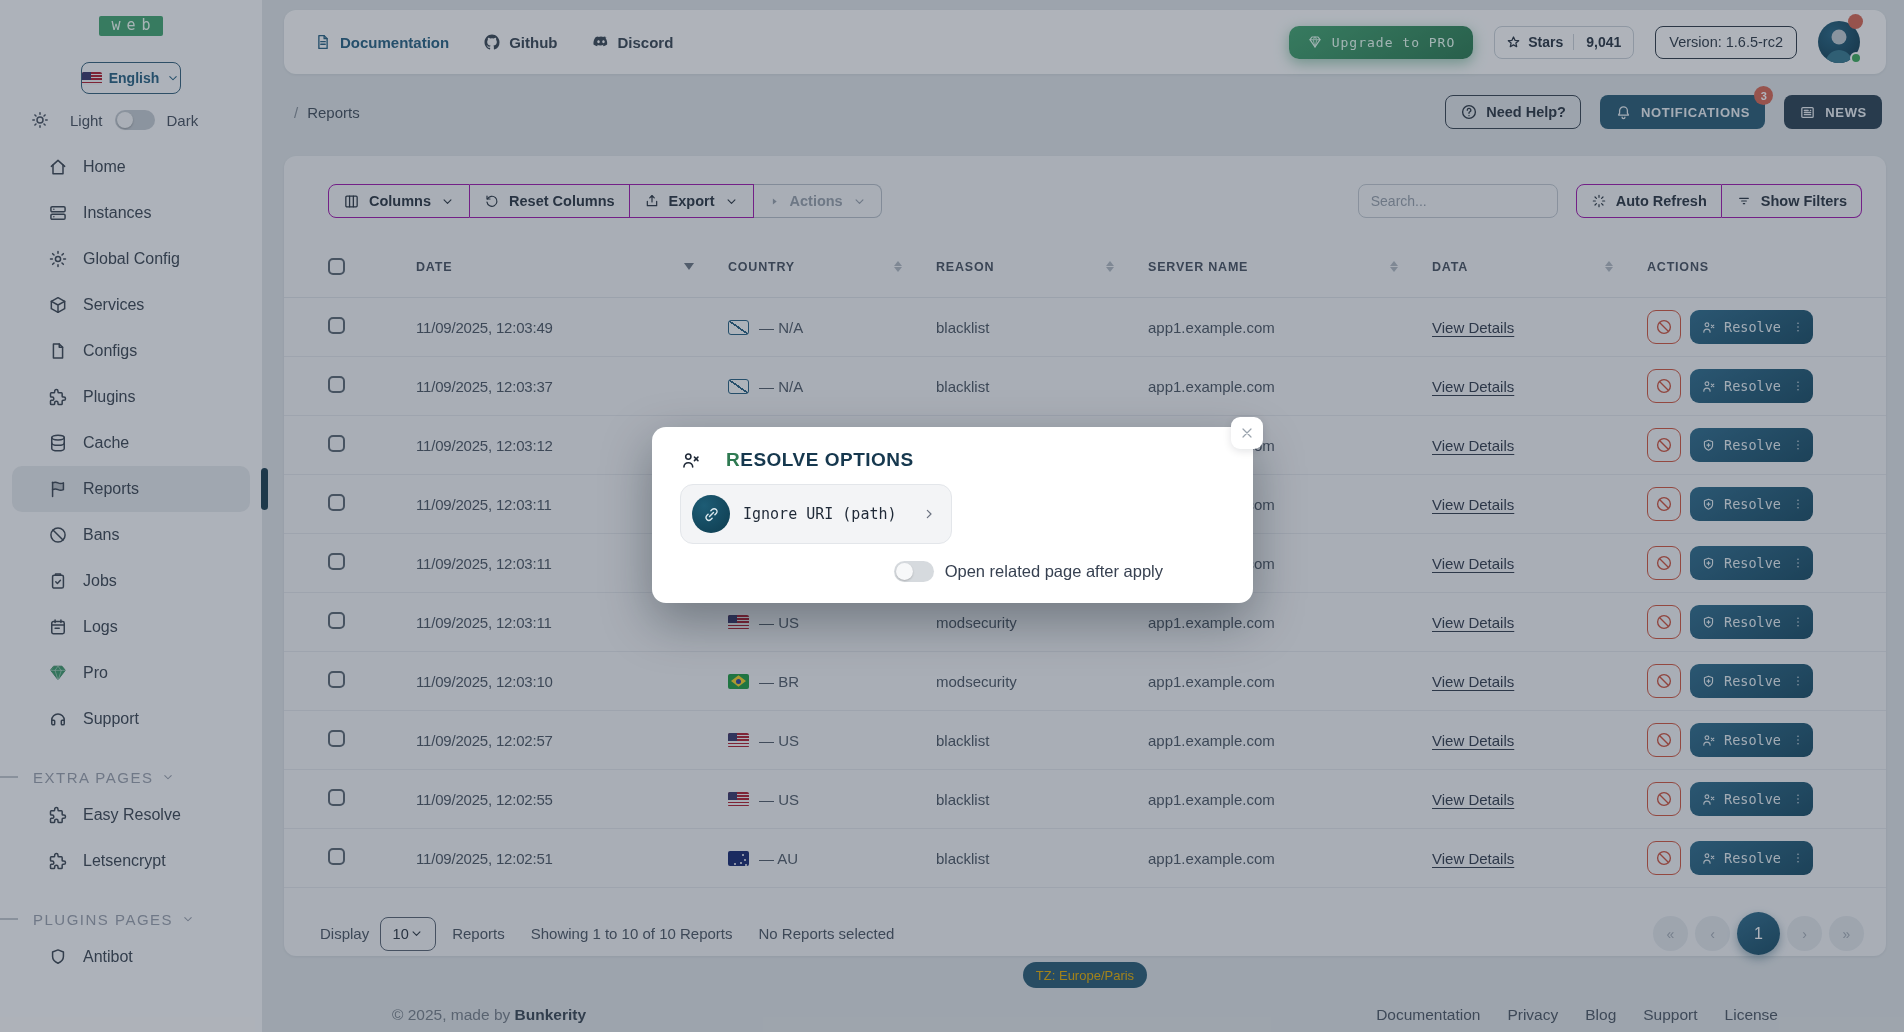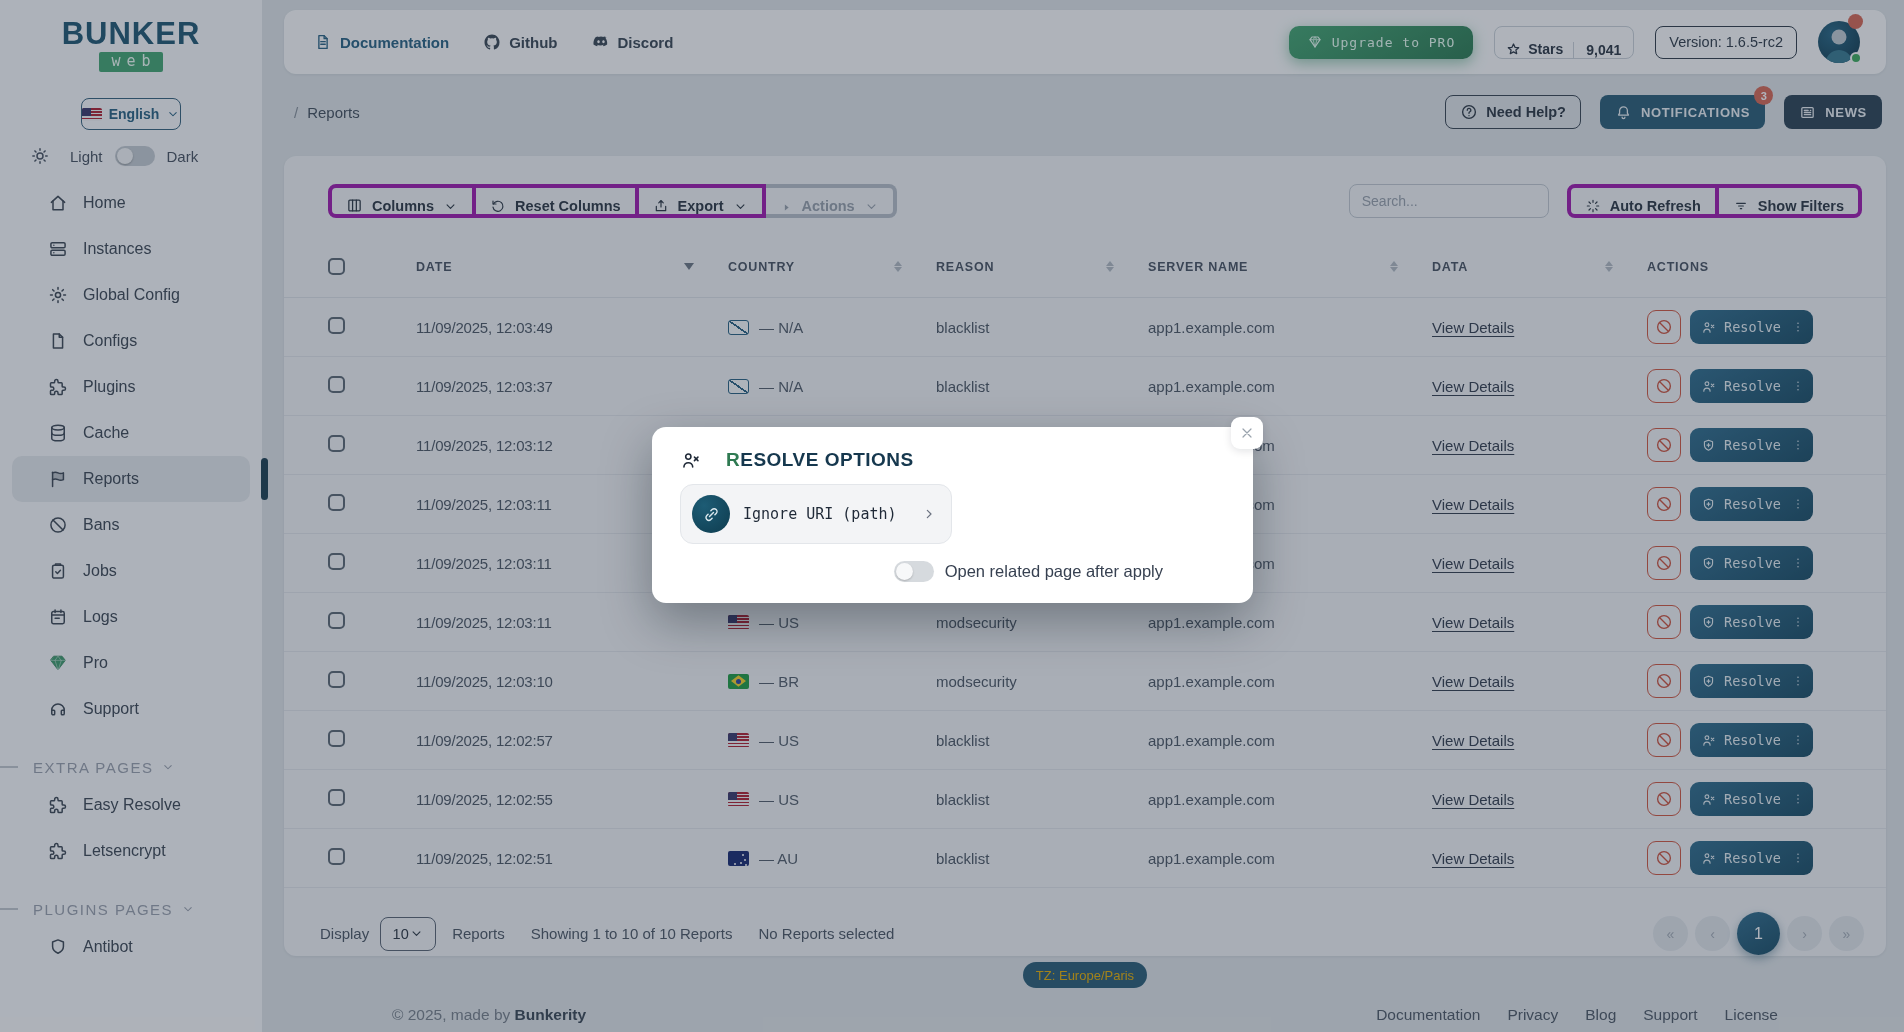--- a/index.html
+++ b/index.html
@@ -75,21 +75,21 @@
   .top-link { display:flex; align-items:center; gap:8px; font-size:15px; font-weight:600; color:#3d4a57; cursor:pointer; }
   .top-link.accent { color:#2b6585; }
   .topbar-right { margin-left:auto; display:flex; align-items:center; gap:21px; }
   .upgrade-btn {
     height:33px; padding:0 18px; border:none; border-radius:10px; cursor:pointer;
     background:linear-gradient(150deg,#46a873,#2f7d54); color:#eafff3;
     font-family:"DejaVu Sans Mono","Liberation Mono",monospace; font-size:13px; letter-spacing:1px;
     display:flex; align-items:center; gap:9px; box-shadow:0 4px 14px rgba(63,158,110,.5);
   }
   .stars {
-    height:33px; display:flex; align-items:flex-end; border:1px solid #ccd3d9; border-radius:8px;
+    height:33px; display:flex; align-items:center; border:1px solid #ccd3d9; border-radius:8px;
     overflow:hidden; font-size:14px; font-weight:700; color:#2e3946; cursor:pointer; background:#fdfefe;
   }
   .stars-l { display:flex; align-items:center; gap:6px; padding:0 10px; }
   .stars-r { display:flex; align-items:center; padding:0 12px; border-left:1px solid #ccd3d9; }
   .version {
     height:33px; display:flex; align-items:center; padding:0 13px; font-size:14.5px; color:#333e4a;
     border:1.5px solid #333e4a; border-radius:8px;
   }
   .avatar-wrap { position:relative; width:42px; height:42px; }
   .avatar {
@@ -122,22 +122,22 @@
   }
 
   
   .card {
     margin-top:24px; height:800px; background:#f4f6f8; border-radius:12px;
     box-shadow:0 1px 3px rgba(16,24,40,.07); position:relative;
   }
   .toolbar { display:flex; align-items:center; padding:28px 24px 0 44px; }
   .tgroup { display:flex; }
   .tbtn {
-    height:34px; padding:0 14px; background:transparent; border:4px solid #a21caf;
-    display:flex; align-items:flex-end; gap:9px; font-size:14.5px; font-weight:600; color:#2f3a45; cursor:pointer;
+    height:34px; padding:0 14px; background:transparent; border:1px solid #a21caf;
+    display:flex; align-items:center; gap:9px; font-size:14.5px; font-weight:600; color:#2f3a45; cursor:pointer;
   }
   .tbtn + .tbtn { border-left:none; }
   .tbtn:first-child { border-radius:8px 0 0 8px; }
   .tbtn:last-child { border-radius:0 8px 8px 0; }
   .tbtn.disabled { color:#9aa3ad; border-color:#b9c1c9; cursor:default; }
   .toolbar-right { margin-left:auto; display:flex; align-items:center; gap:18px; }
   .search-input {
     width:200px; height:34px; border:1px solid #c3cad1; border-radius:8px; background:transparent;
     padding:0 12px; font-size:14px; color:#4b5563; outline:none;
   }
@@ -249,21 +249,20 @@
   .modal-toggle-row { display:flex; align-items:center; justify-content:flex-end; gap:11px; margin-top:17px; padding-right:62px; }
   .toggle-off { width:40px; height:21px; border-radius:11px; background:#d6dade; position:relative; cursor:pointer; }
   .toggle-off::after { content:""; position:absolute; left:2px; top:2px; width:17px; height:17px; border-radius:50%; background:#f7f8f9; box-shadow:0 1px 2px rgba(0,0,0,.2); }
   .toggle-label { font-size:16.5px; color:#374151; }
 </style>
 </head>
 <body>
 
 <aside class="sidebar">
   <div class="logo">
-    <div class="logo-main">BUNKER</div>
     <div class="logo-sub">web</div>
   </div>
   <button class="lang-btn">
     <span class="flag flag-us flag-mini"></span>
     <span>English</span>
     <span class="ic">
         <svg width="14" height="14" viewBox="0 0 24 24" fill="none" stroke="currentColor" stroke-width="1.8" stroke-linecap="round" stroke-linejoin="round">
           <path d="M6.5 9.5l5.5 5.5 5.5-5.5"></path>
         </svg>
       </span>
@@ -300,20 +299,29 @@
         <span>Instances</span>
       </div>
       <div class="nav-item">
         <span class="ic nicon">
           <svg width="20" height="20" viewBox="0 0 24 24" fill="none" stroke="currentColor" stroke-width="1.8" stroke-linecap="round" stroke-linejoin="round">
             <circle cx="12" cy="12" r="3.1"></circle>
             <path d="M12 3v2.2M12 18.8V21M21 12h-2.2M5.2 12H3M18.4 5.6l-1.6 1.6M7.2 16.8l-1.6 1.6M18.4 18.4l-1.6-1.6M7.2 7.2 5.6 5.6"></path>
           </svg>
         </span>
         <span>Global Config</span>
+      </div>
+      <div class="nav-item">
+        <span class="ic nicon">
+          <svg width="20" height="20" viewBox="0 0 24 24" fill="none" stroke="currentColor" stroke-width="1.8" stroke-linecap="round" stroke-linejoin="round">
+            <path d="M12 3.2 20 7.6v8.8L12 20.8 4 16.4V7.6z"></path>
+            <path d="M4 7.6l8 4.4 8-4.4M12 12v8.8"></path>
+          </svg>
+        </span>
+        <span>Services</span>
       </div>
       <div class="nav-item">
         <span class="ic nicon">
           <svg width="20" height="20" viewBox="0 0 24 24" fill="none" stroke="currentColor" stroke-width="1.8" stroke-linecap="round" stroke-linejoin="round">
             <path d="M6.5 3.5h7l4 4v13h-11z"></path>
             <path d="M13.5 3.5v4h4"></path>
           </svg>
         </span>
         <span>Configs</span>
       </div>

